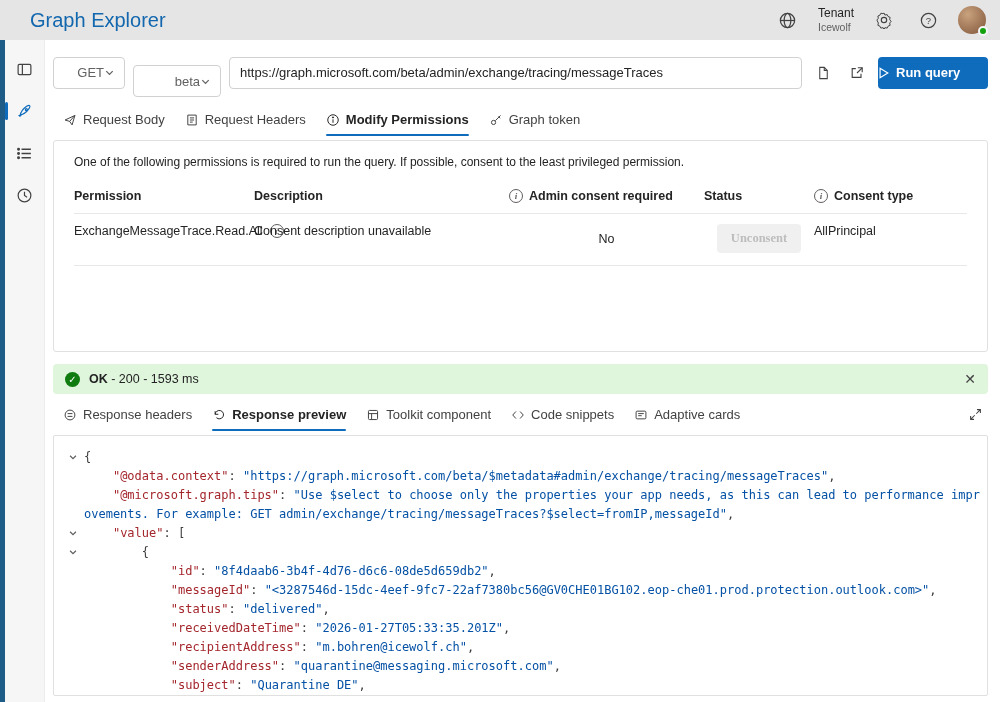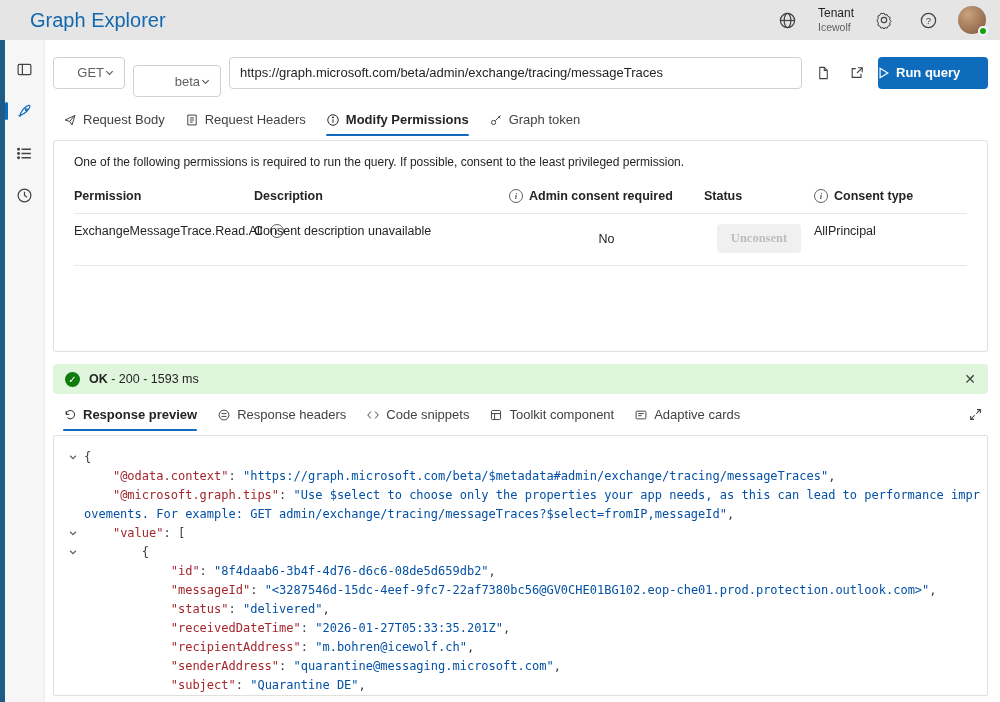--- a/index.html
+++ b/index.html
@@ -278,54 +278,54 @@
       <span>
         <span class="status-strong">OK</span>
         <span>- 200 - 1593 ms</span>
       </span>
       <button class="close-btn">
         <span>✕</span>
       </button>
     </div>
 
     <div class="resp-tabs">
+      <button class="tab">
+        <span>
+          <svg width="14" height="14" viewBox="0 0 20 20" fill="none" stroke="#424242" stroke-width="1.4">
+              <circle cx="10" cy="10" r="7"></circle>
+              <path d="M6.5 8h7M6.5 12h7"></path>
+            </svg>
+        </span>
+        <span>Response headers</span>
+      </button>
       <button class="tab active">
         <span>
           <svg width="14" height="14" viewBox="0 0 20 20" fill="none" stroke="#242424" stroke-width="1.4">
               <path d="M4.5 9a6 6 0 1 1 1.8 4.8"></path>
               <path d="M4.5 4.5V9H9"></path>
             </svg>
         </span>
         <span>Response preview</span>
       </button>
       <button class="tab">
         <span>
           <svg width="14" height="14" viewBox="0 0 20 20" fill="none" stroke="#424242" stroke-width="1.4">
-              <circle cx="10" cy="10" r="7"></circle>
-              <path d="M6.5 8h7M6.5 12h7"></path>
-            </svg>
-        </span>
-        <span>Response headers</span>
-      </button>
-      <button class="tab">
-        <span>
-          <svg width="14" height="14" viewBox="0 0 20 20" fill="none" stroke="#424242" stroke-width="1.4">
-              <path d="M7 5l-4.5 5L7 15M13 5l4.5 5L13 15"></path>
-            </svg>
-        </span>
-        <span>Code snippets</span>
-      </button>
-      <button class="tab">
-        <span>
-          <svg width="14" height="14" viewBox="0 0 20 20" fill="none" stroke="#424242" stroke-width="1.4">
               <rect x="3.5" y="3.5" width="13" height="13" rx="1.5"></rect>
               <path d="M3.5 8h13M8 8v8.5"></path>
             </svg>
         </span>
         <span>Toolkit component</span>
+      </button>
+      <button class="tab">
+        <span>
+          <svg width="14" height="14" viewBox="0 0 20 20" fill="none" stroke="#424242" stroke-width="1.4">
+              <path d="M7 5l-4.5 5L7 15M13 5l4.5 5L13 15"></path>
+            </svg>
+        </span>
+        <span>Code snippets</span>
       </button>
       <button class="tab">
         <span>
           <svg width="14" height="14" viewBox="0 0 20 20" fill="none" stroke="#424242" stroke-width="1.4">
               <rect x="3" y="4.5" width="14" height="11" rx="1.5"></rect>
               <path d="M6 8h8M6 11h5"></path>
             </svg>
         </span>
         <span>Adaptive cards</span>
       </button>

